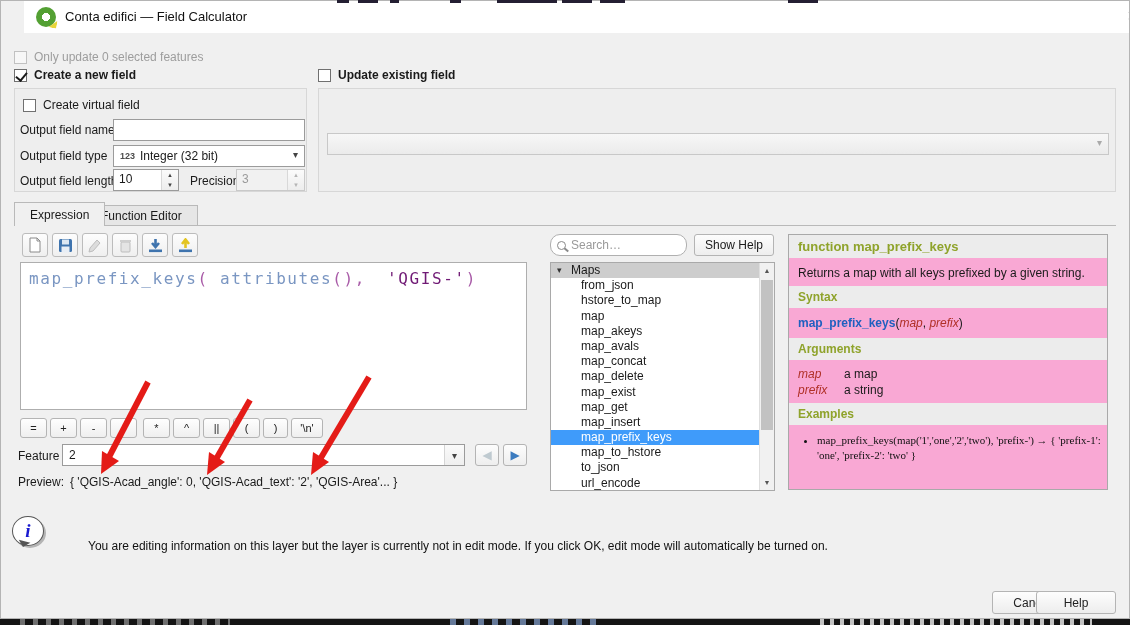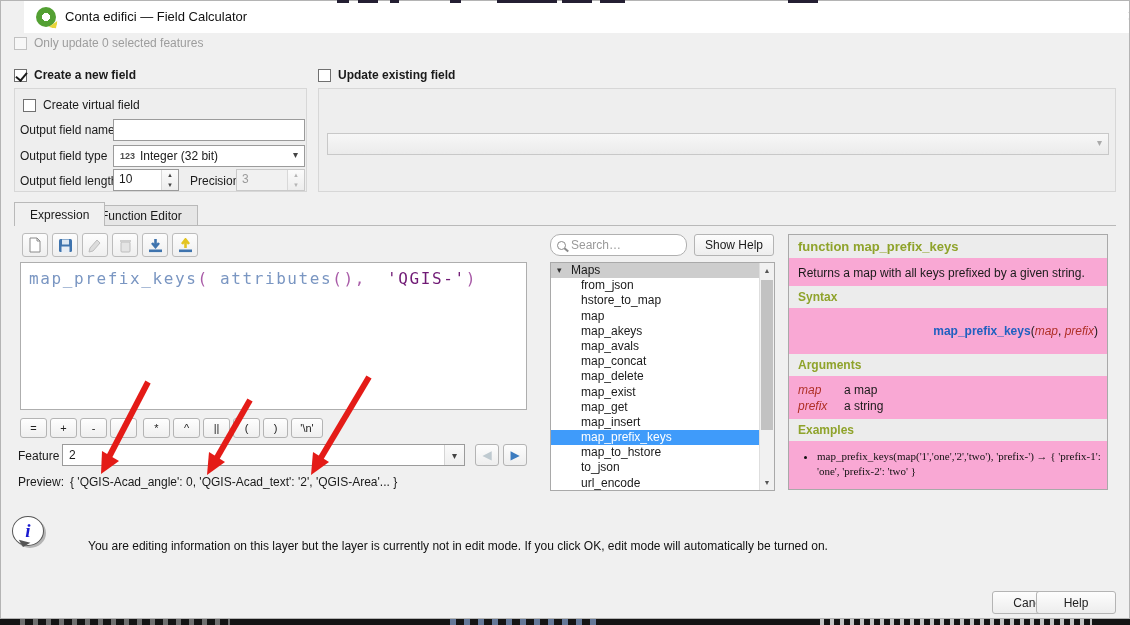--- a/index.html
+++ b/index.html
@@ -100,21 +100,21 @@
   .vscroll .sb { position:absolute; left:0; width:14px; height:15px; display:flex; align-items:center; justify-content:center;
     font-size:7px; color:#555; background:#f1f1f1; }
   .vscroll .up { top:0; } .vscroll .down { bottom:0; }
   .vscroll .thumb { position:absolute; left:1px; width:12px; top:17px; height:150px; background:#c2c2c2; }
   
   .help { position:absolute; left:788px; top:234px; width:320px; height:256px; background:#f9a8d4; border:1px solid #a9a9a9;
     overflow:hidden; font-size:12px; }
   .hband { background:#ececec; color:#8fa32b; font-weight:bold; padding:4px 9px; }
   .hband.main { font-size:13px; }
   .hdesc { padding:8px 9px 6px 9px; color:#1a1a1a; }
-  .hsyntax { padding:16px 9px;text-align:right; }
+  .hsyntax { padding:8px 9px; }
   .hsyntax .fn { color:#2060c0; font-weight:bold; }
   .hsyntax .arg { color:#b03027; font-style:italic; }
   .hargs { padding:7px 9px 6px 9px; display:grid; grid-template-columns:46px auto; row-gap:2px; }
   .hargs .an { color:#b03027; font-style:italic; }
   .hex { margin:8px 0 0 28px; }
   .hex li { font-family:Liberation Serif, serif; font-size:11px; color:#111; line-height:1.35; }
   
   .info-icon { position:absolute; left:12px; top:516px; width:32px; height:30px; background:#fff; border:1px solid #555;
     border-radius:50%; box-shadow:2px 2px 0 rgba(0,0,0,.25); display:flex; align-items:center; justify-content:center; }
   .info-icon::after { content:""; position:absolute; left:4px; bottom:-8px; width:0; height:0;
@@ -131,21 +131,21 @@
 <div class="screen">
 
   <div class="titlebar">
     <div class="app-logo"></div>
     <div class="title-text">Conta edifici — Field Calculator</div>
     <div class="close-btn">✕</div>
   </div>
 
   <div class="body-area"></div>
 
-  <div class="chkrow" style="left:14px; top:35px;">
+  <div class="chkrow" style="left:14px; top:49px;">
     <span class="chk disabled"></span>
     <span class="lbl-dis">Only update 0 selected features</span>
   </div>
   <div class="chkrow" style="left:14px; top:67px;">
     <span class="chk checked"></span>
     <span class="lbl-bold">Create a new field</span>
   </div>
   <div class="chkrow" style="left:318px; top:67px;">
     <span class="chk"></span>
     <span class="lbl-bold">Update existing field</span>

